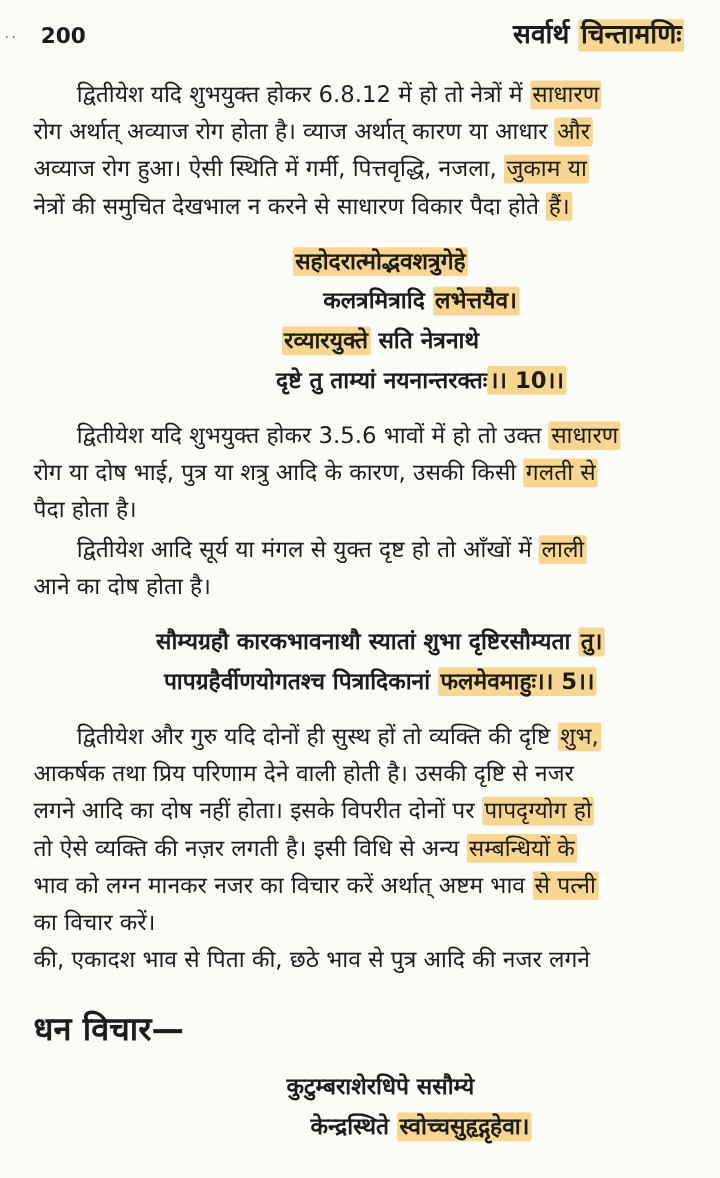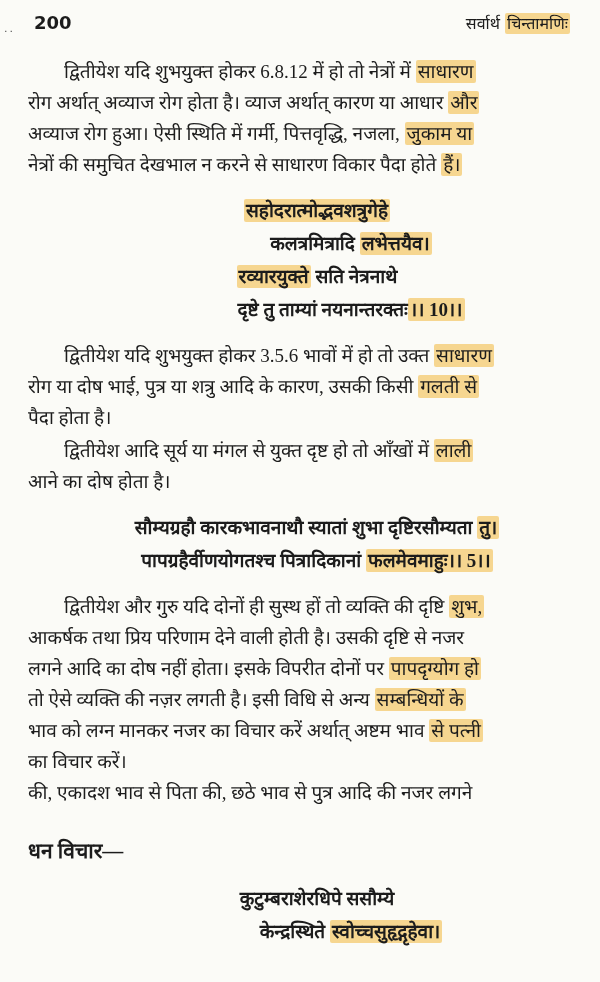--- a/index.html
+++ b/index.html
@@ -32,40 +32,40 @@
     font-size: 11px;
     color: #555;
     letter-spacing: 2px;
   }
   .page-number {
     font-size: 18px;
     font-weight: bold;
     padding-left: 6px;
   }
   .book-title {
-    font-size: 16px;
-    font-weight: normal;
+    font-size: 22px;
+    font-weight: bold;
   }
   #content { }
-  .block { margin: 0; font-family: Liberation Serif, serif; }
+  .block { margin: 0; }
   .block.paragraph { margin-bottom: 2px; }
   .block.verse { margin: 14px 0 14px 0; text-align: center; }
   .block.heading { margin: 26px 0 10px 0; }
   .line {
     font-size: 19px;
     line-height: 31px;
     white-space: nowrap;
   }
   .verse .line {
     font-weight: bold;
     line-height: 33px;
   }
   .heading .line {
     font-weight: bold;
-    font-size: 21px;
+    font-size: 27px;
     line-height: 34px;
   }
   .ind0 { padding-left: 0; }
   .ind1 { padding-left: 36px; }
   .ind2 { padding-left: 104px; }
   mark {
     background: rgba(243, 184, 60, 0.55);
     color: inherit;
     padding: 1px 2px;
     border-radius: 2px;

